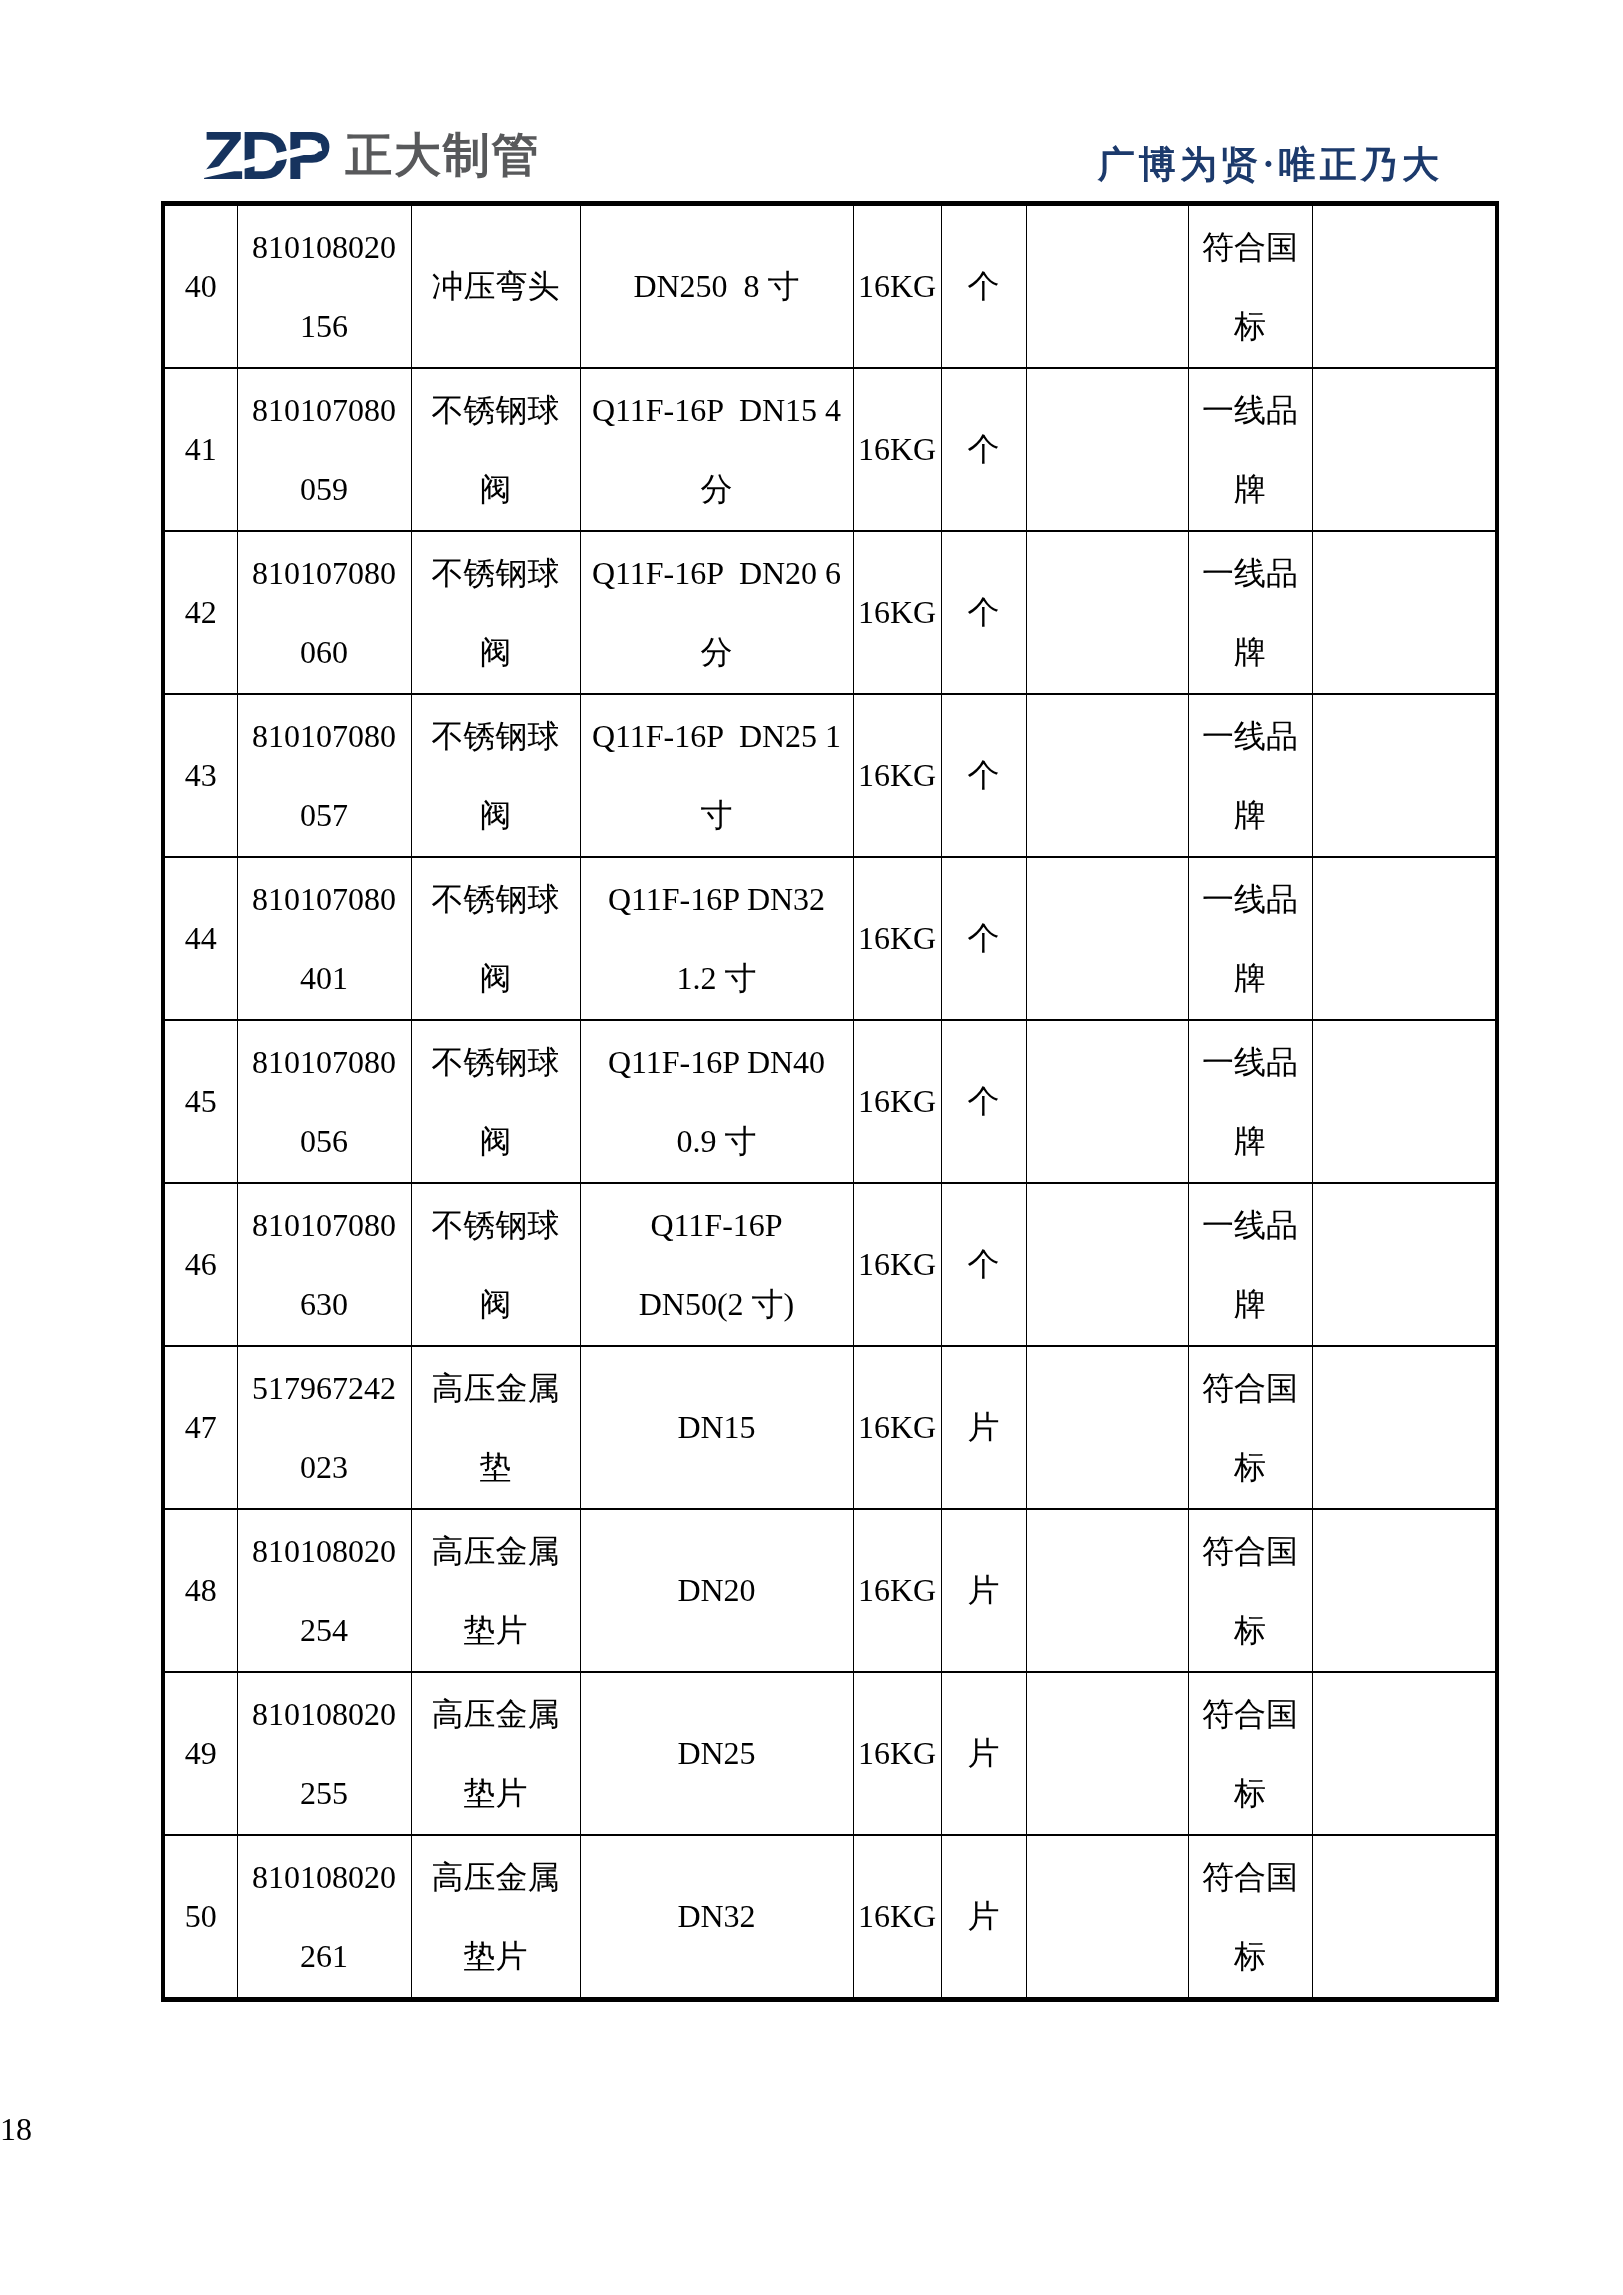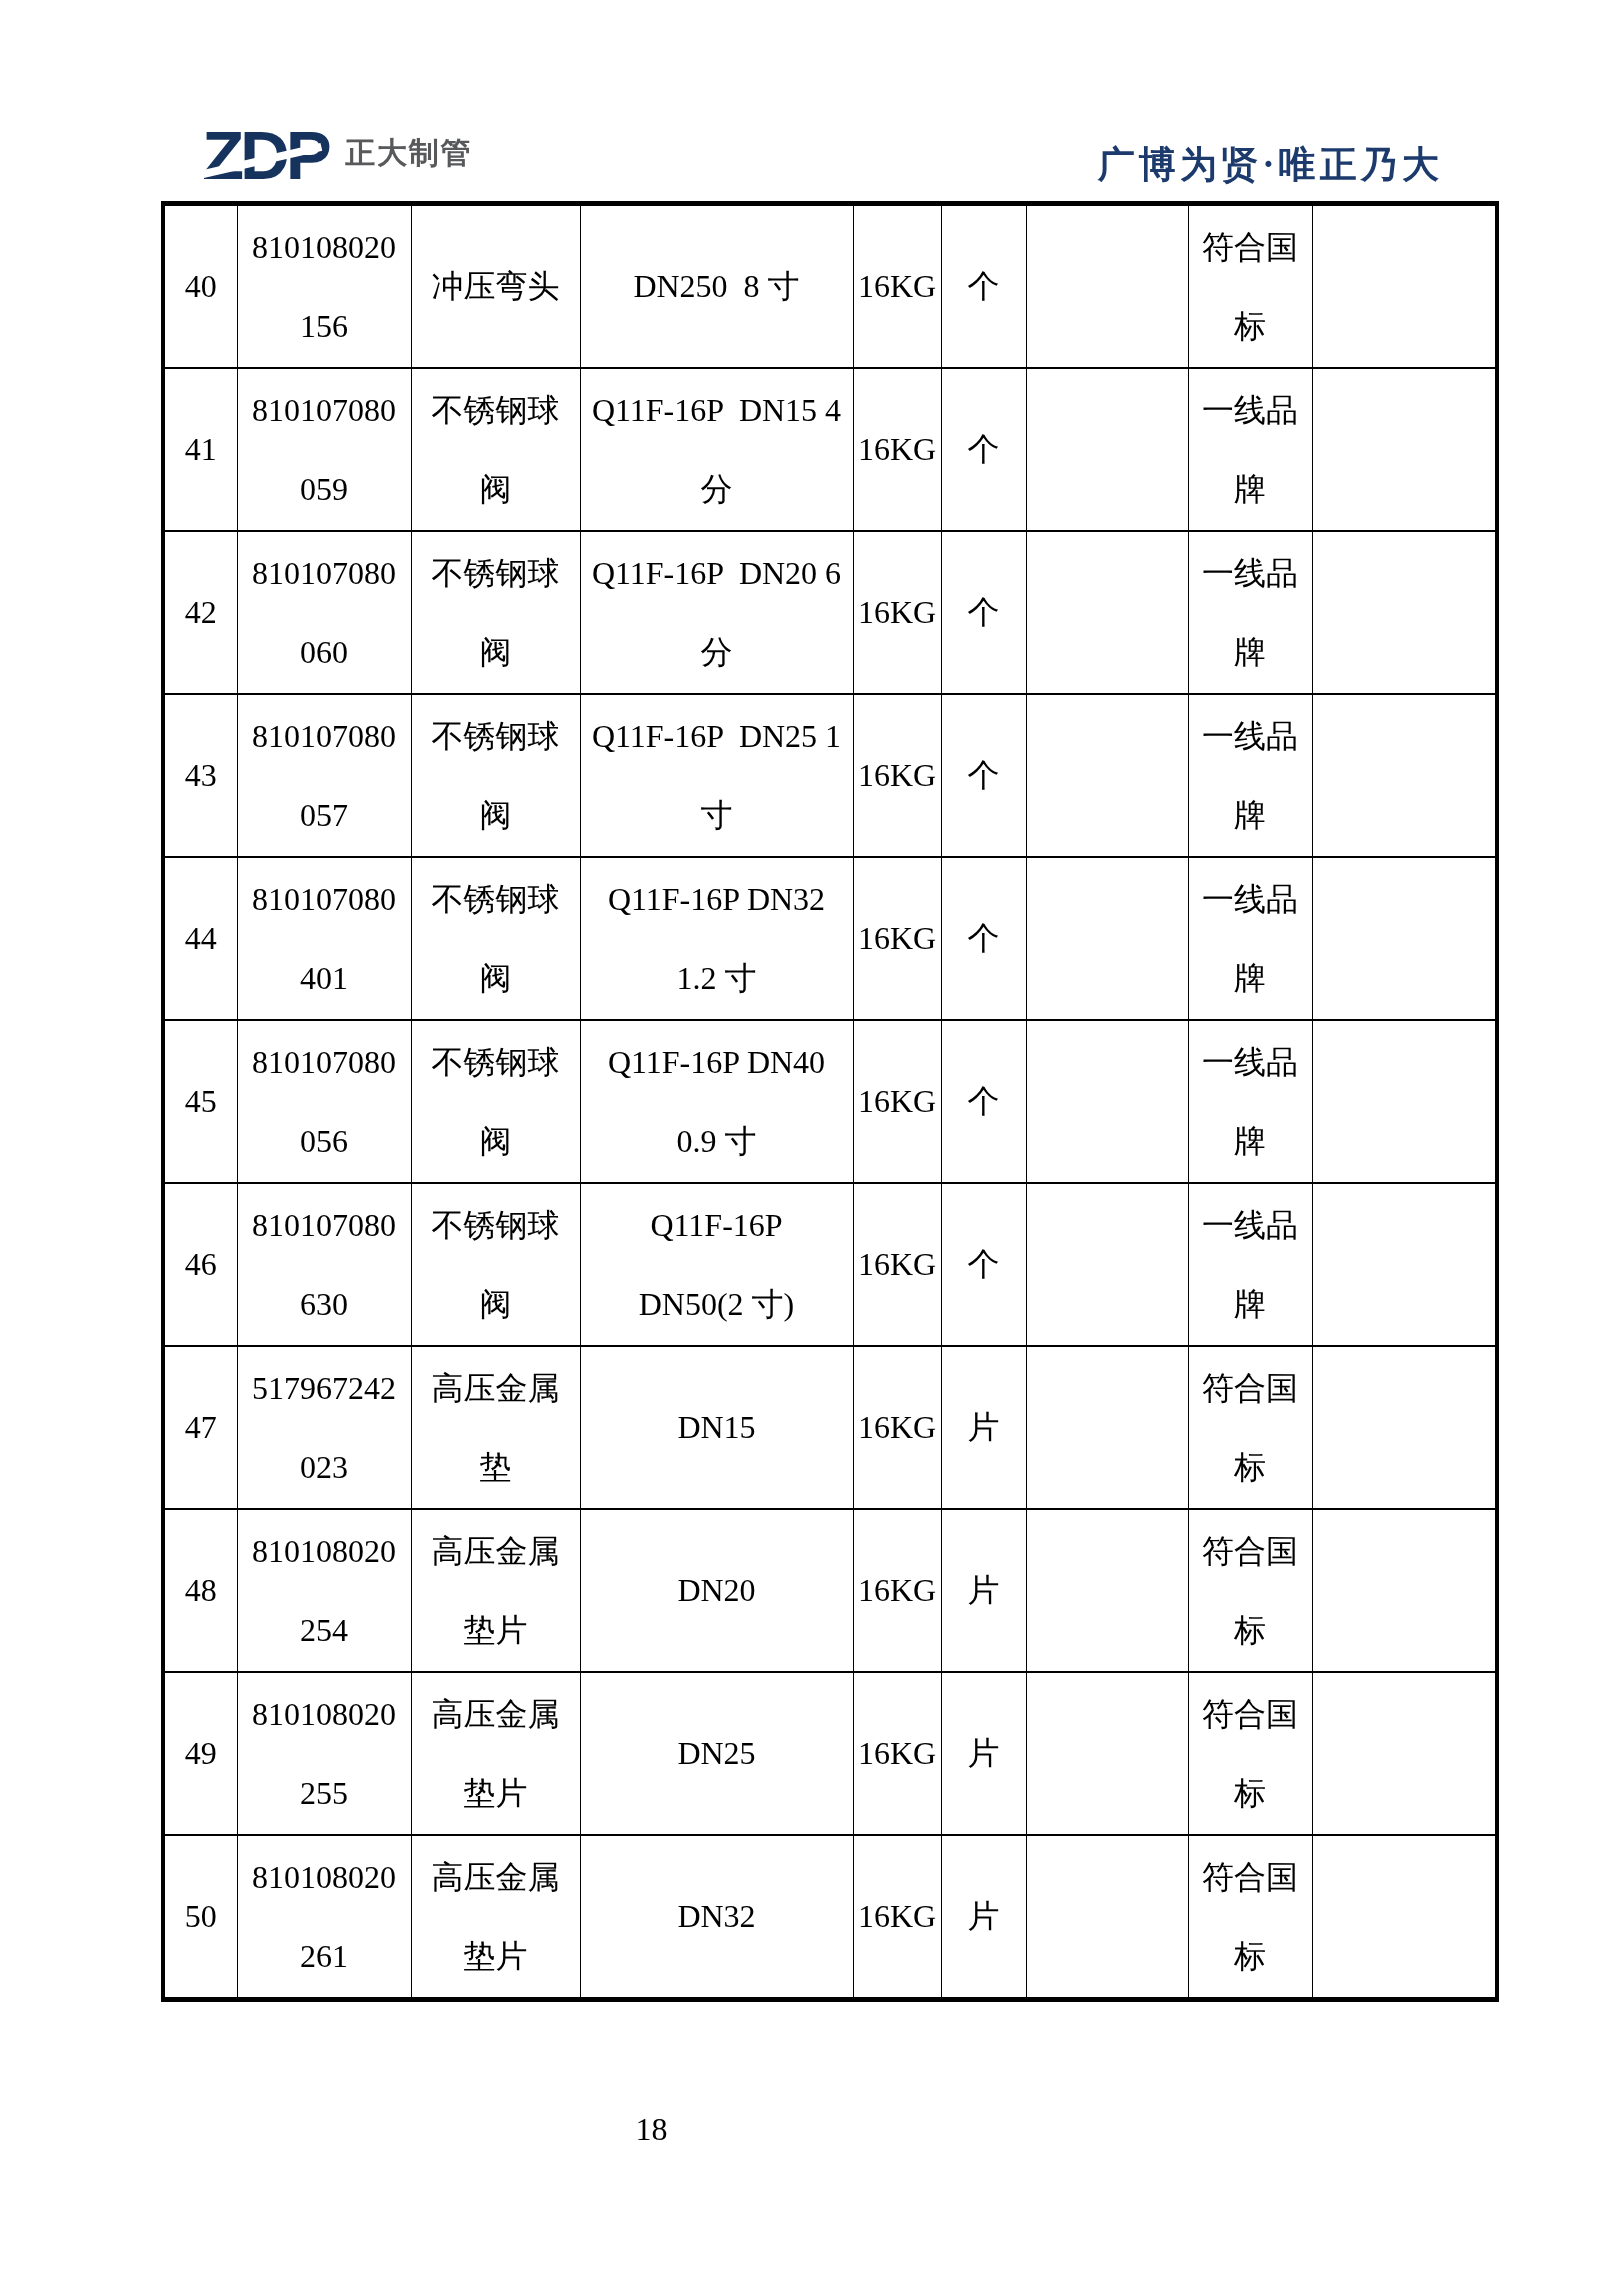--- a/index.html
+++ b/index.html
@@ -24,22 +24,22 @@
     letter-spacing:-4.1px;
     color:var(--navy,#16335e);
   }
   .logo-zdp .swoosh {
     position:absolute; left:-4.7px; top:36px;
     width:126px; height:8.2px;
     background:#ffffff;
     transform:rotate(-13deg);
   }
   .logo-company {
-    font-family:Liberation Mono, monospace;
-    font-weight:bold; font-size:30px; line-height:1;
+    font-family:Liberation Serif, serif;
+    font-weight:bold; font-size:47px; line-height:1;
     letter-spacing:1.8px;
     color:var(--gray,#58595b);
   }
   .slogan {
     position:absolute; top:146px; right:180px;
     font-weight:bold; font-size:37px; line-height:1;
     letter-spacing:4.1px;
     color:var(--slogan,#1c3a6c);
   }
 
@@ -62,21 +62,21 @@
     height:161px; overflow:hidden;
   }
   .line {
     height:79px; line-height:79px;
     font-size:32px; white-space:pre; text-align:center;
   }
 
   
   .page-number {
     position:absolute; left:0; top:2110px; width:1303px;
-    text-align:center; font-size:32px; line-height:1.2;
+    text-align:left; font-size:32px; line-height:1.2;
   }
 </style>
 </head>
 <body>
 
 <div class="page" style="--navy: #16335e; --gray: #58595b; --slogan: #1c3a6c;">
 
   <div class="logo-row">
     <div class="logo-zdp">
       <span>ZDP</span>

